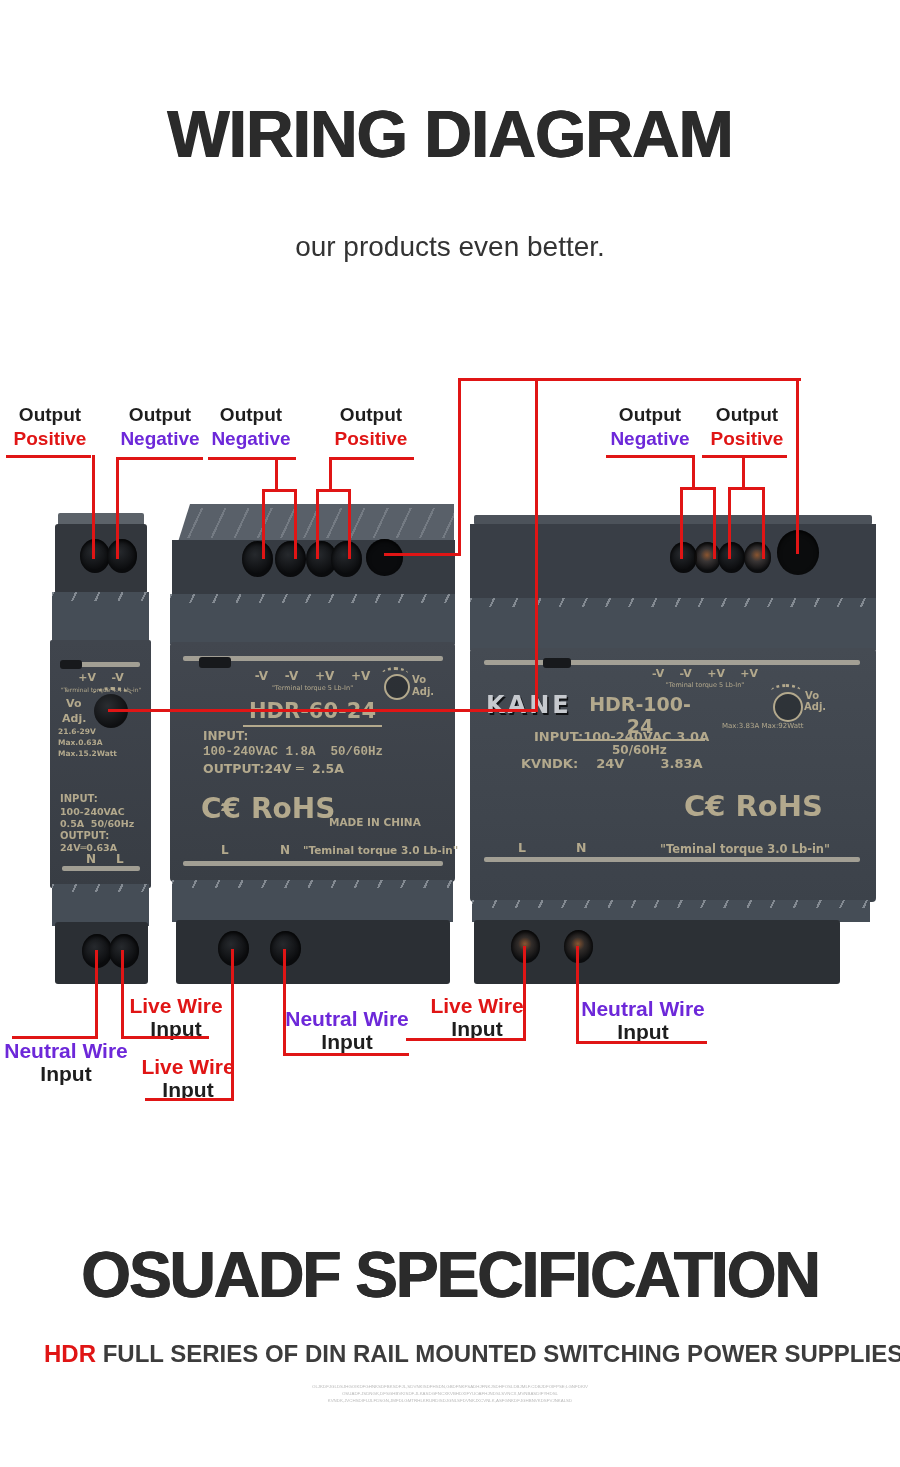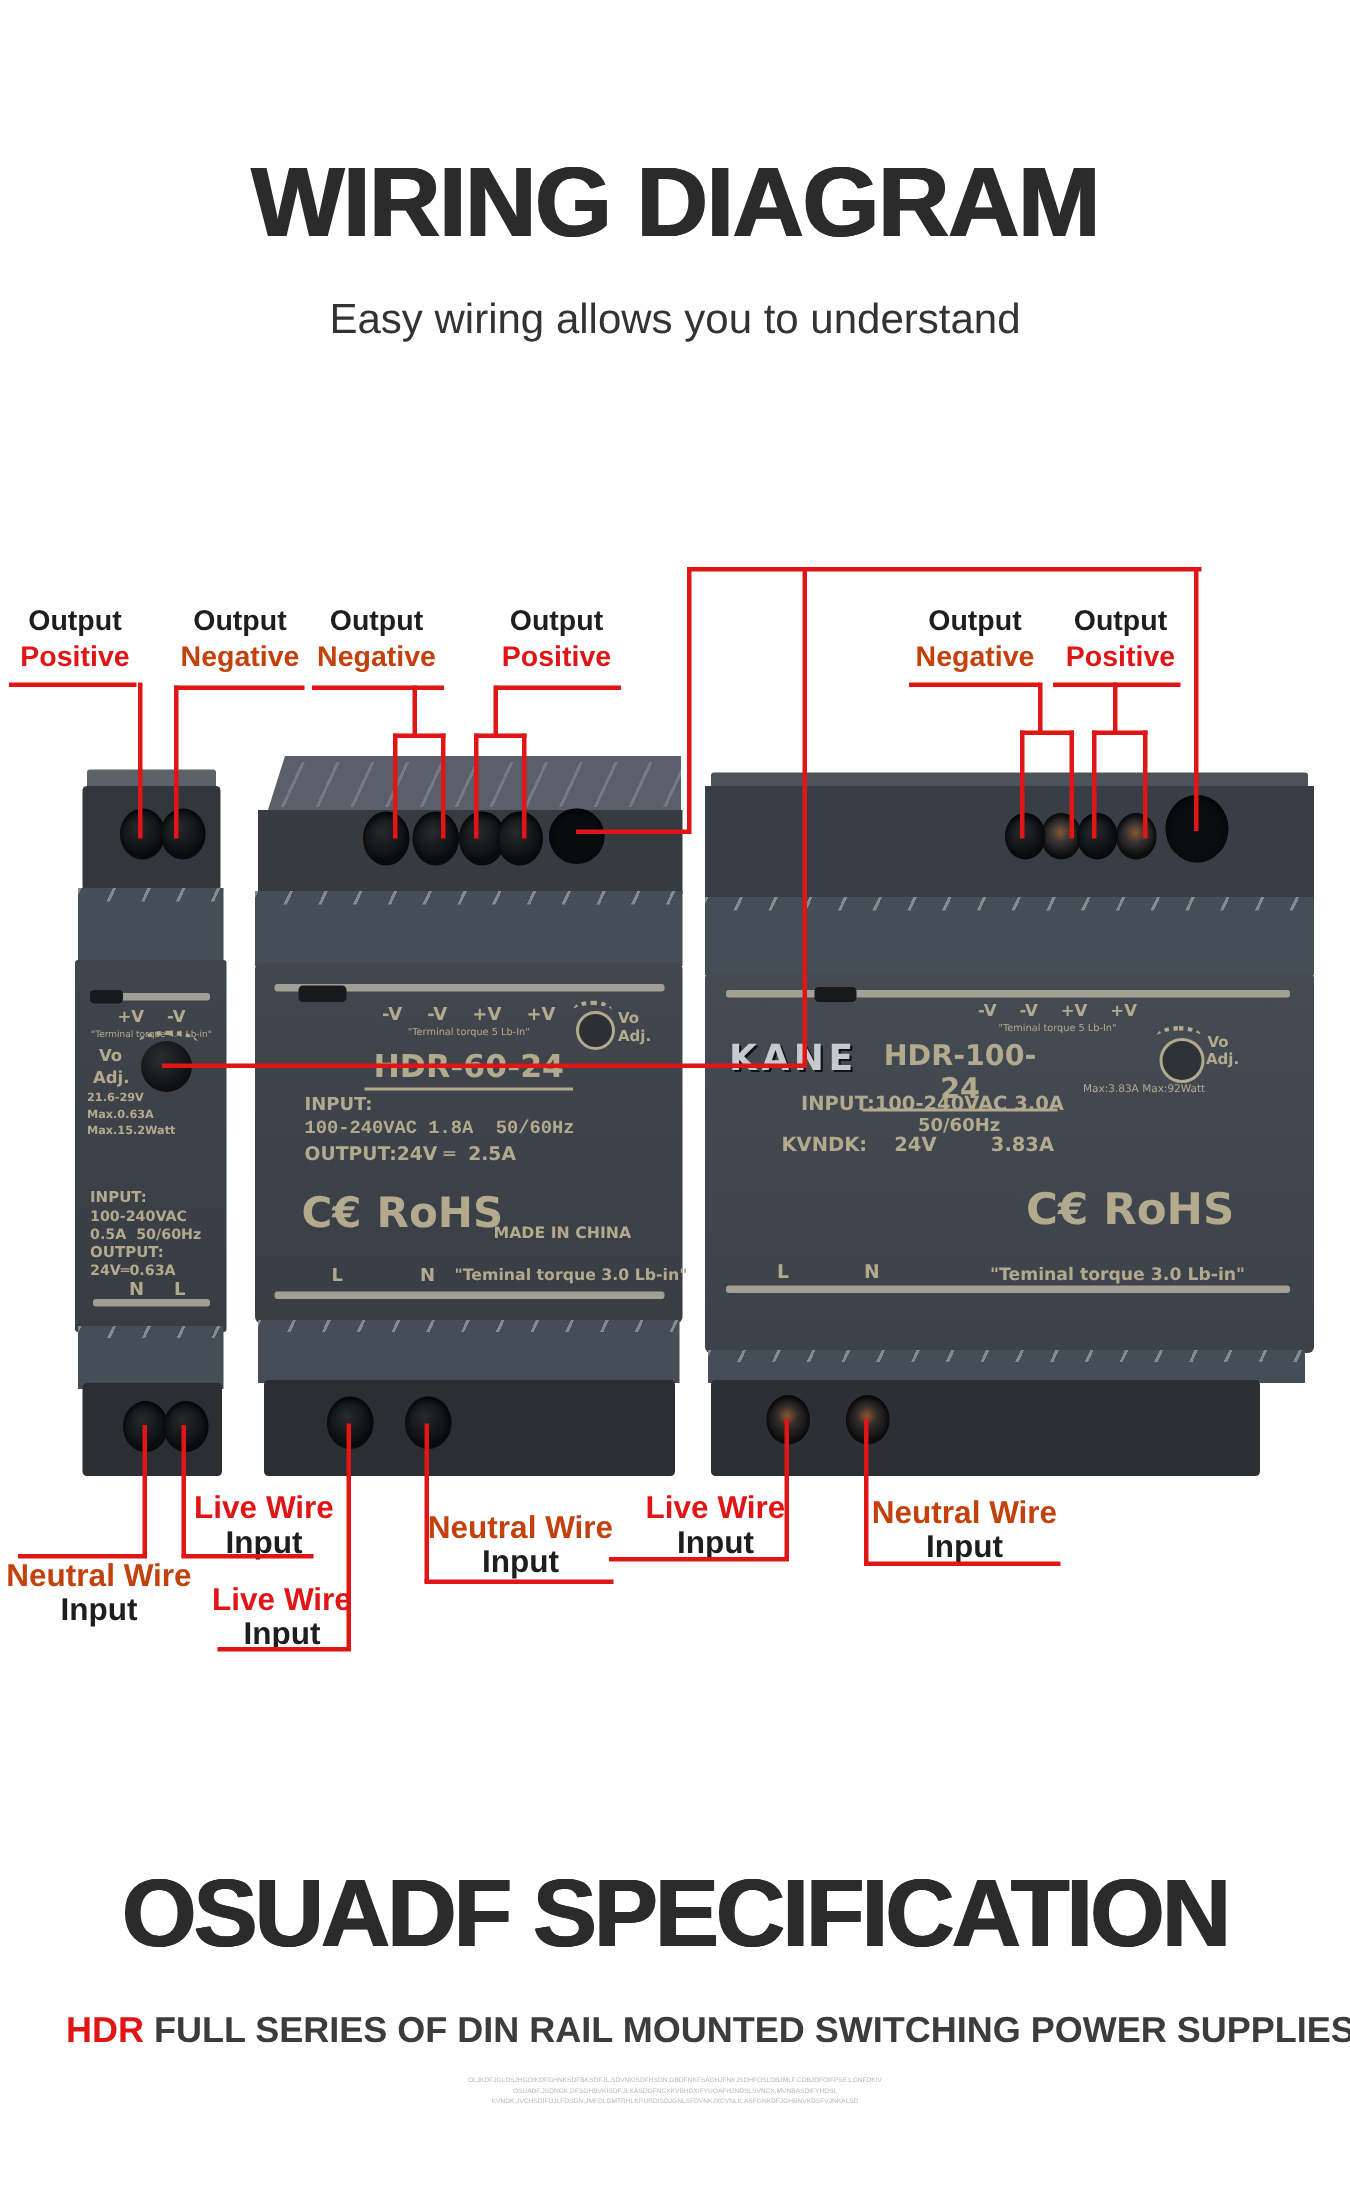--- a/index.html
+++ b/index.html
@@ -10,21 +10,21 @@
   
   .big-title{position:absolute;width:100%;text-align:center;font-weight:bold;color:#2b2b2b;
              letter-spacing:-1px;text-shadow:0.6px 0 currentColor,-0.6px 0 currentColor;}
   .sub{position:absolute;width:100%;text-align:center;color:#333;font-size:28px;line-height:34px;}
 
   
   .olabel{position:absolute;text-align:center;font-size:19px;font-weight:600;color:#1e1e1e;line-height:24px;}
   .wlabel{position:absolute;text-align:center;font-size:21px;font-weight:600;color:#1e1e1e;line-height:21px;}
   .wlabel .w2{margin-top:2px;}
   .red{color:#e01515;}
-  .blue{color:#c2410c;}
+  .blue{color:#6d28d9;}
   .potlabel{position:absolute;text-align:center;font-size:22px;font-weight:600;color:#1e1e1e;line-height:24px;}
 
   
   .line{position:absolute;background:#e01515;z-index:5;}
   .bracket{position:absolute;border:3px solid #e01515;border-bottom:none;z-index:5;}
 
   
   .part{position:absolute;z-index:1;}
   .hole{position:absolute;border-radius:50%;z-index:2;
         background:radial-gradient(circle at 42% 38%, #26292d 0%, #0b0c0e 65%);
@@ -46,21 +46,21 @@
   
   .fineprint{position:absolute;width:100%;text-align:center;color:#b9b9b9;font-size:8px;line-height:13px;
              transform:scale(.55);transform-origin:center top;}
 </style>
 </head>
 <body>
 
 <div class="canvas">
 
   <div class="big-title" style="top:96px;font-size:66px;">WIRING DIAGRAM</div>
-  <div class="sub" style="top:196px;">Easy wiring allows you to understand</div>
+  <div class="sub" style="top:230px;">our products even better.</div>
 
   <div class="potlabel" style="left:470px;top:330px;width:300px;">
   </div>
 
   <div class="olabel" style="left:4px;top:403px;width:92px;">
     <div>Output</div>
     <div class="red">Positive</div>
   </div>
   <div class="olabel" style="left:114px;top:403px;width:92px;">
     <div>Output</div>

